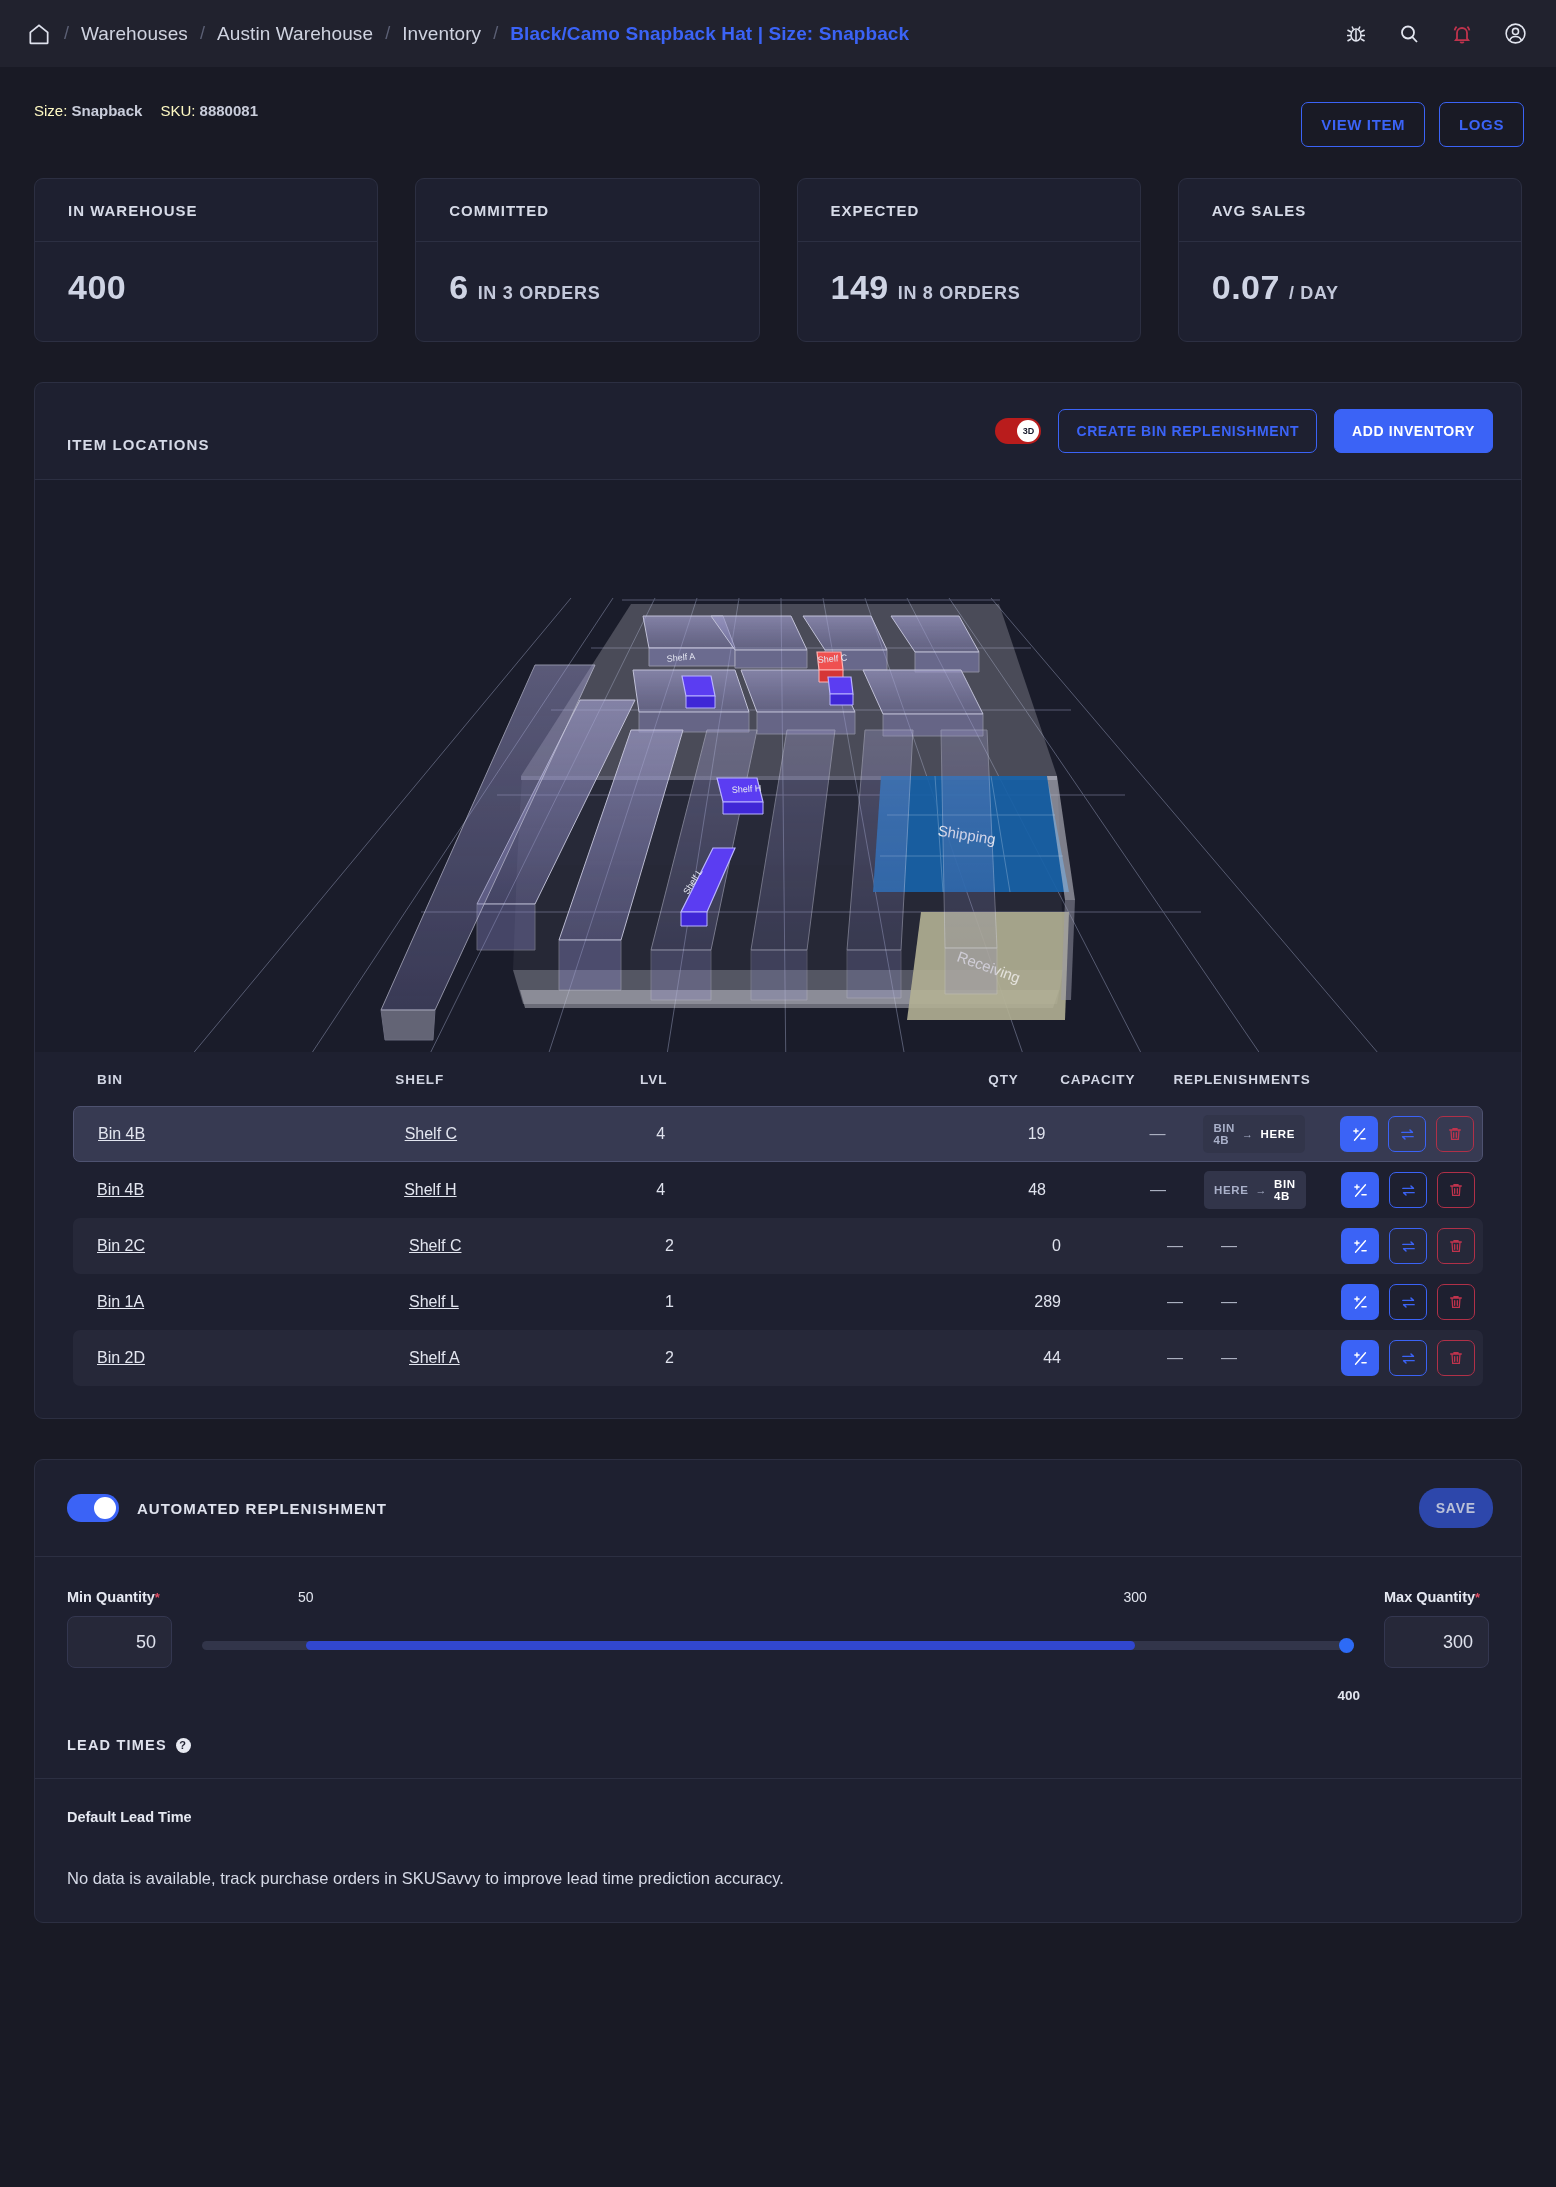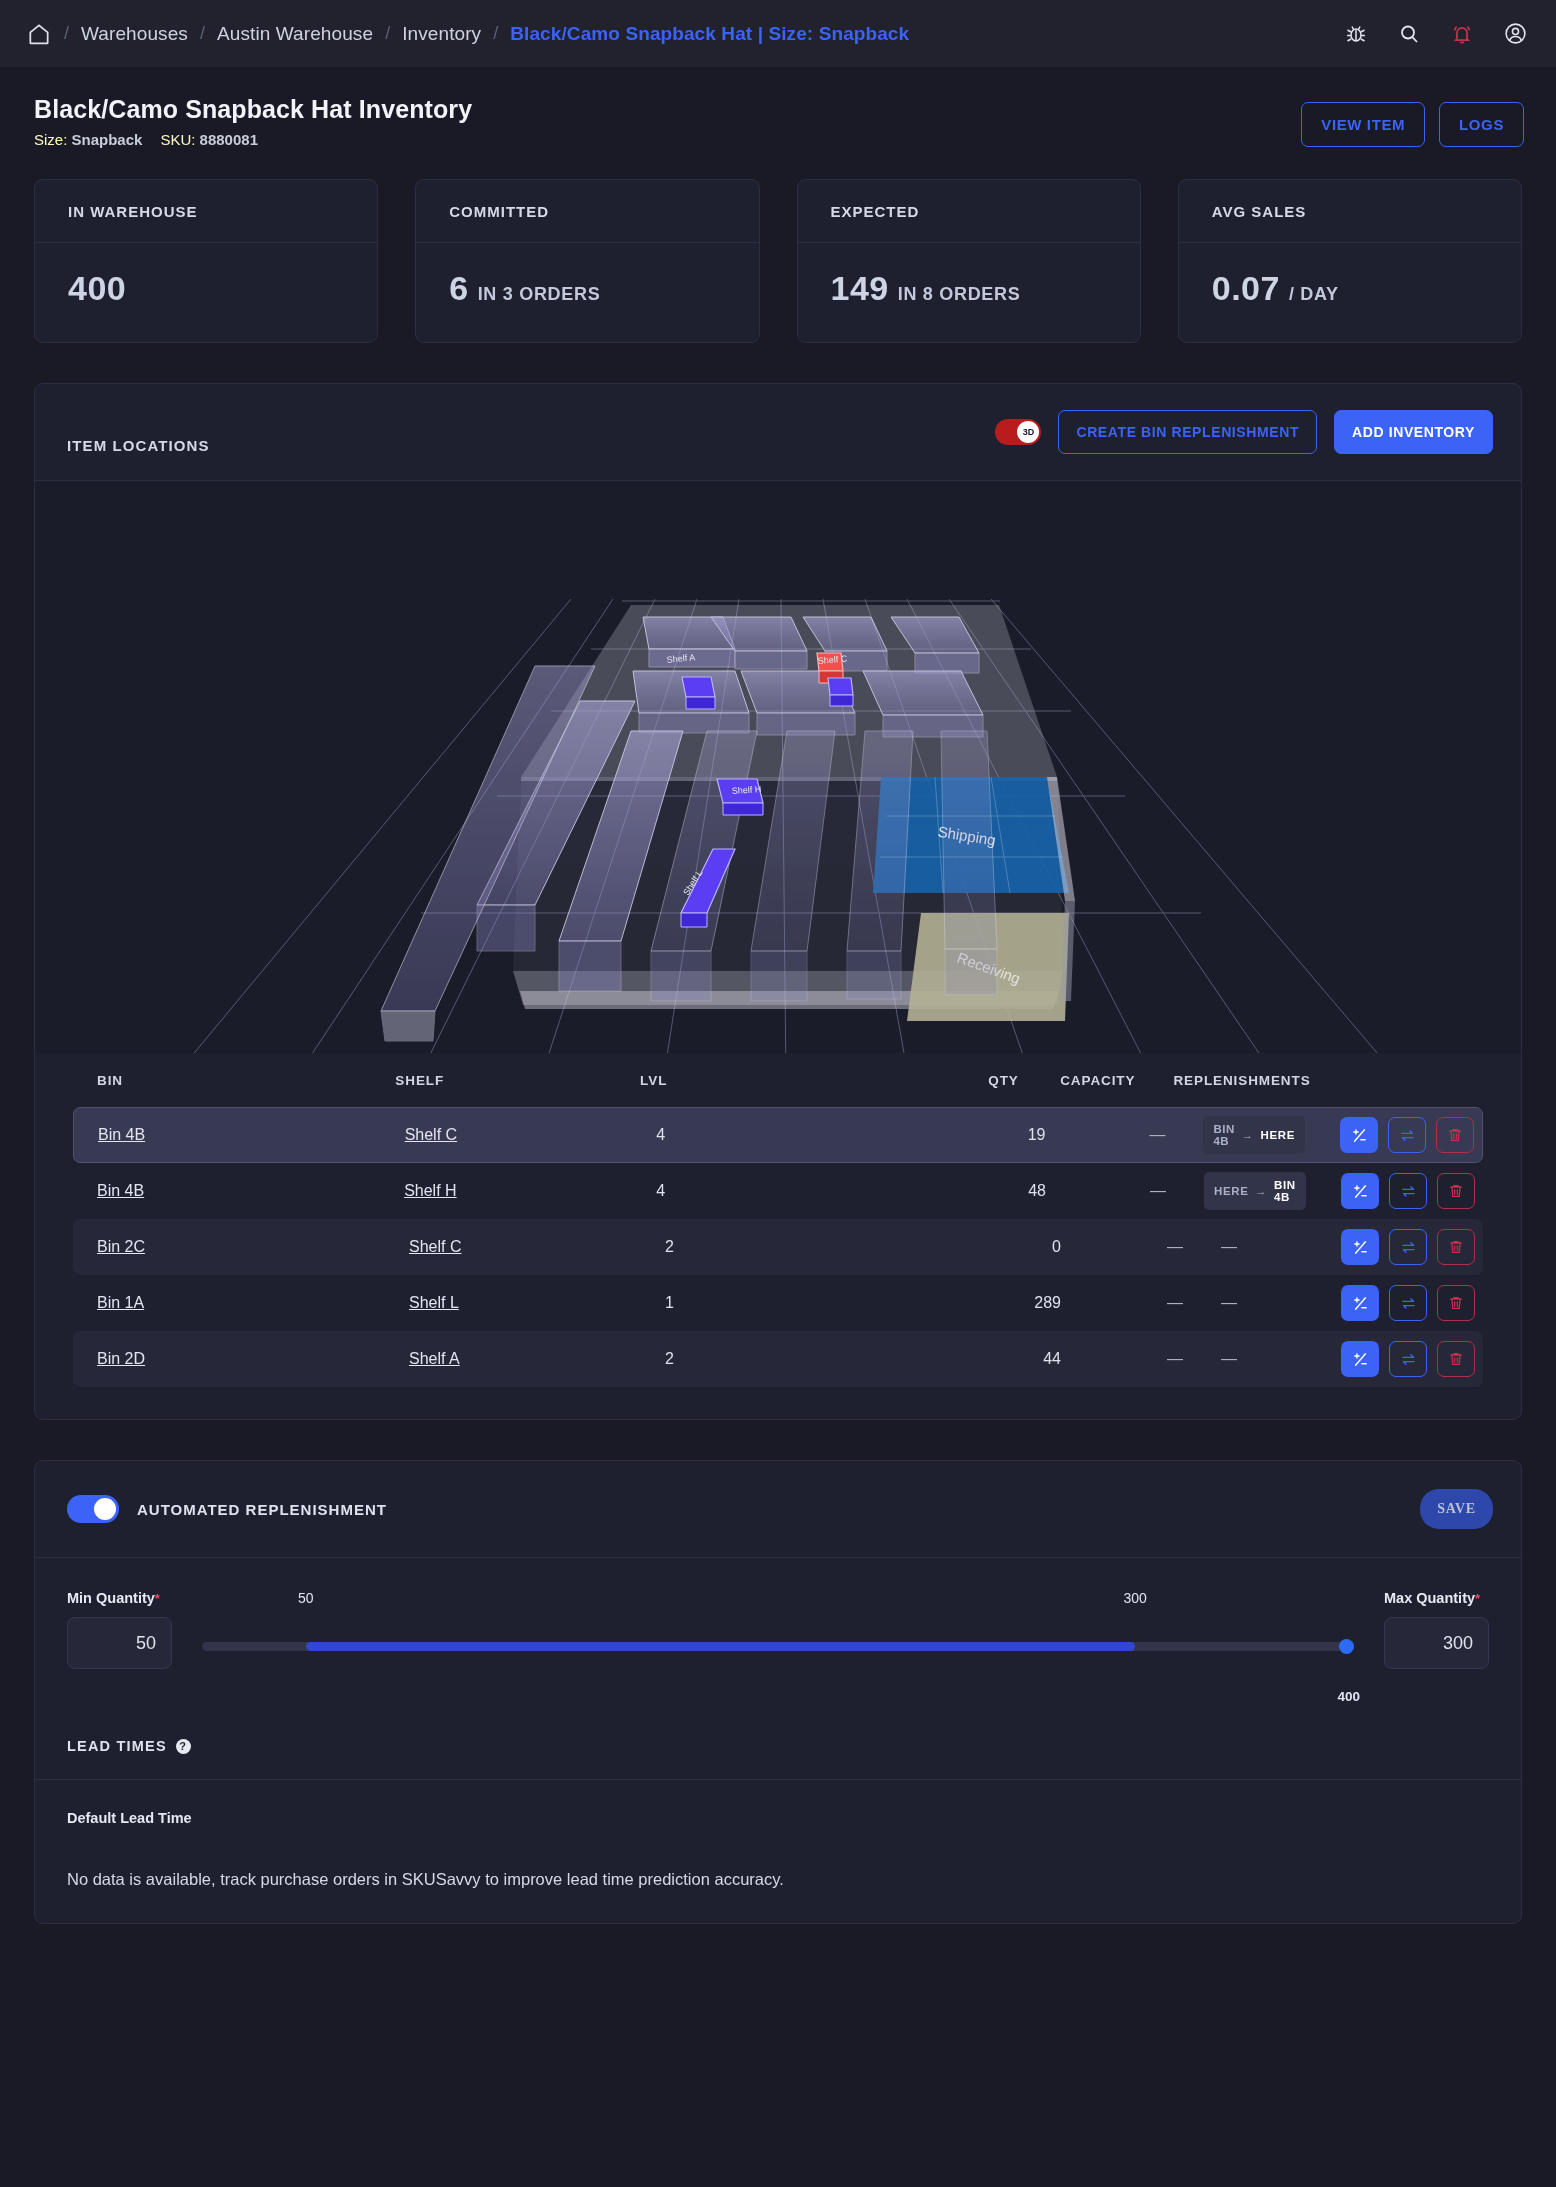--- a/index.html
+++ b/index.html
@@ -175,21 +175,21 @@
   }
   .sw {
     width: 52px; height: 28px; border-radius: 15px;
     background: #3b63f6; position: relative; cursor: pointer;
   }
   .sw .knob { position: absolute; right: 3px; top: 3px; width: 22px; height: 22px; border-radius: 50%; background:#fff;}
   .rep-label { font-size: 15px; font-weight: bold; letter-spacing: 1px; color: #dfe2ed; margin-left: 18px; flex: 1; }
   .save-btn {
     background: #2d47ab; color: #b9c0d8; font-weight: bold; font-size: 14px;
     letter-spacing: .8px; border: none; border-radius: 19px; padding: 12px 17px;
-    cursor: pointer; font-family: Liberation Serif, serif;
+    cursor: pointer; font-family: Liberation Sans, sans-serif;
   }
   .sub-head {
     padding: 25px 0 25px 32px;
     font-size: 14.5px; font-weight: bold; letter-spacing: 1.2px; color: #dfe2ed;
     border-bottom: 1px solid #2c2f42;
     display: flex; align-items: center; gap: 9px;
   }
   .qmark {
     width: 15px; height: 15px; border-radius: 50%; background: #e8eaf2; color:#1e2030;
     font-size: 11px; font-weight: bold; display:flex; align-items:center; justify-content:center;
@@ -269,21 +269,20 @@
         <circle cx="12" cy="12" r="9"></circle>
           <circle cx="12" cy="10" r="2.9"></circle>
         <path d="M6.3 18.6a6.2 6.2 0 0 1 11.4 0"></path>
       </svg>
     </span>
   </div>
 </div>
 
 <div class="pagehead">
   <div class="left">
-    <div class="ptitle">Black/Camo Snapback Hat Inventory</div>
     <div class="psub">
       <span><span class="lbl">Size:</span>
         <span>Snapback</span></span>
       <span><span class="lbl">SKU:</span>
         <span>8880081</span></span>
     </div>
   </div>
   <div class="headbtns">
     <button class="obtn">VIEW ITEM</button>
     <button class="obtn">LOGS</button>

